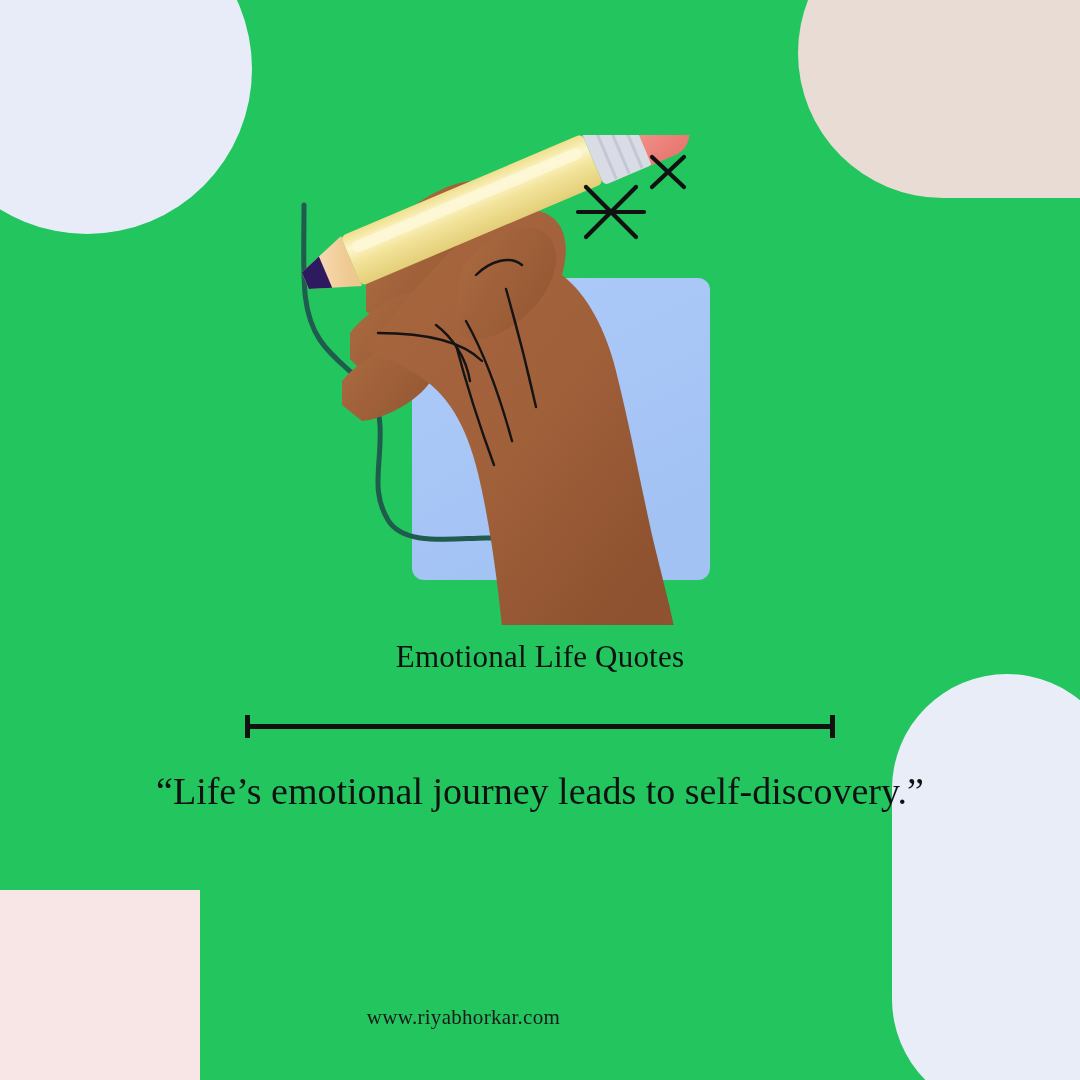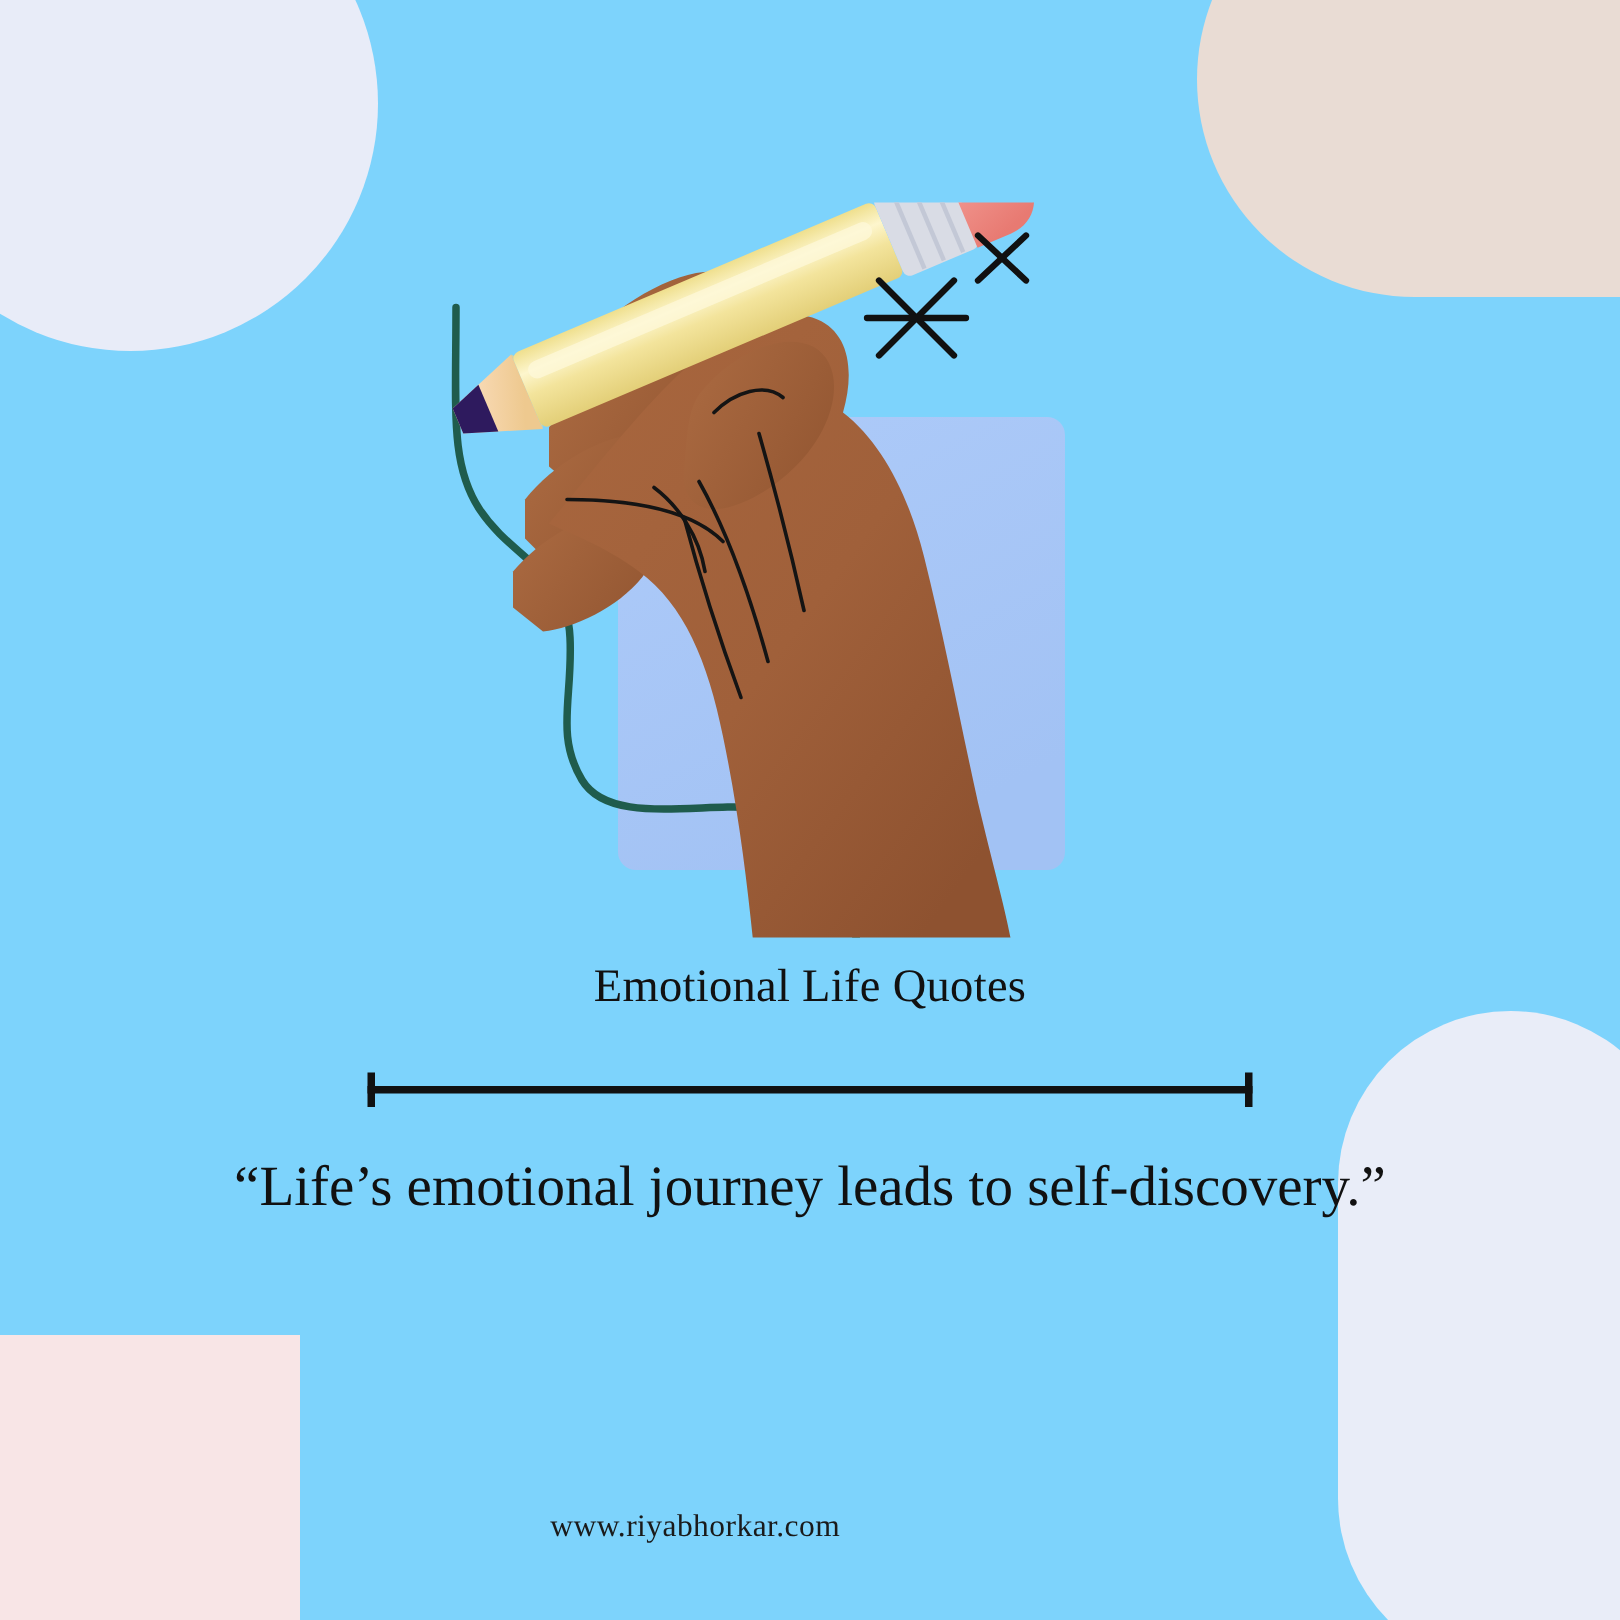--- a/index.html
+++ b/index.html
@@ -12,21 +12,21 @@
     height: 1080px;
     background: #fffefc;
     font-family: "Liberation Serif", "DejaVu Serif", serif;
     overflow: hidden;
   }
 
   #poster {
     position: relative;
     width: 1080px;
     height: 1080px;
-    background: #7dd3fc;
+    background: #22c55e;
     overflow: hidden;
   }
 
   
   .deco { position: absolute; }
 
   #deco-circle-tl {
     left: -78px;
     top: -96px;
     width: 330px;

